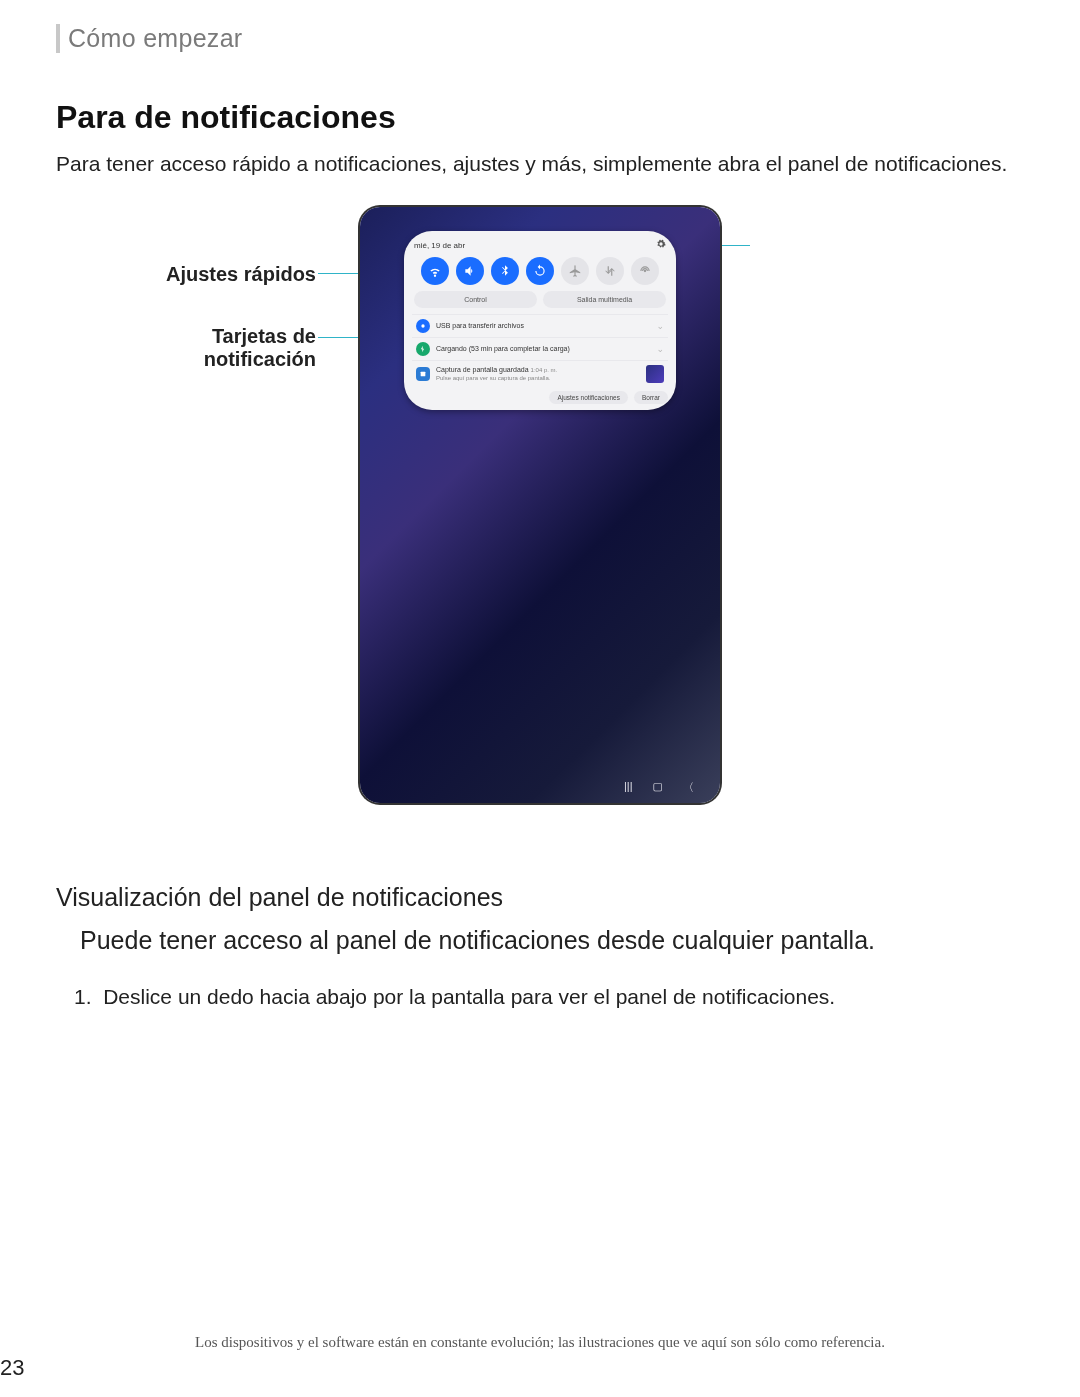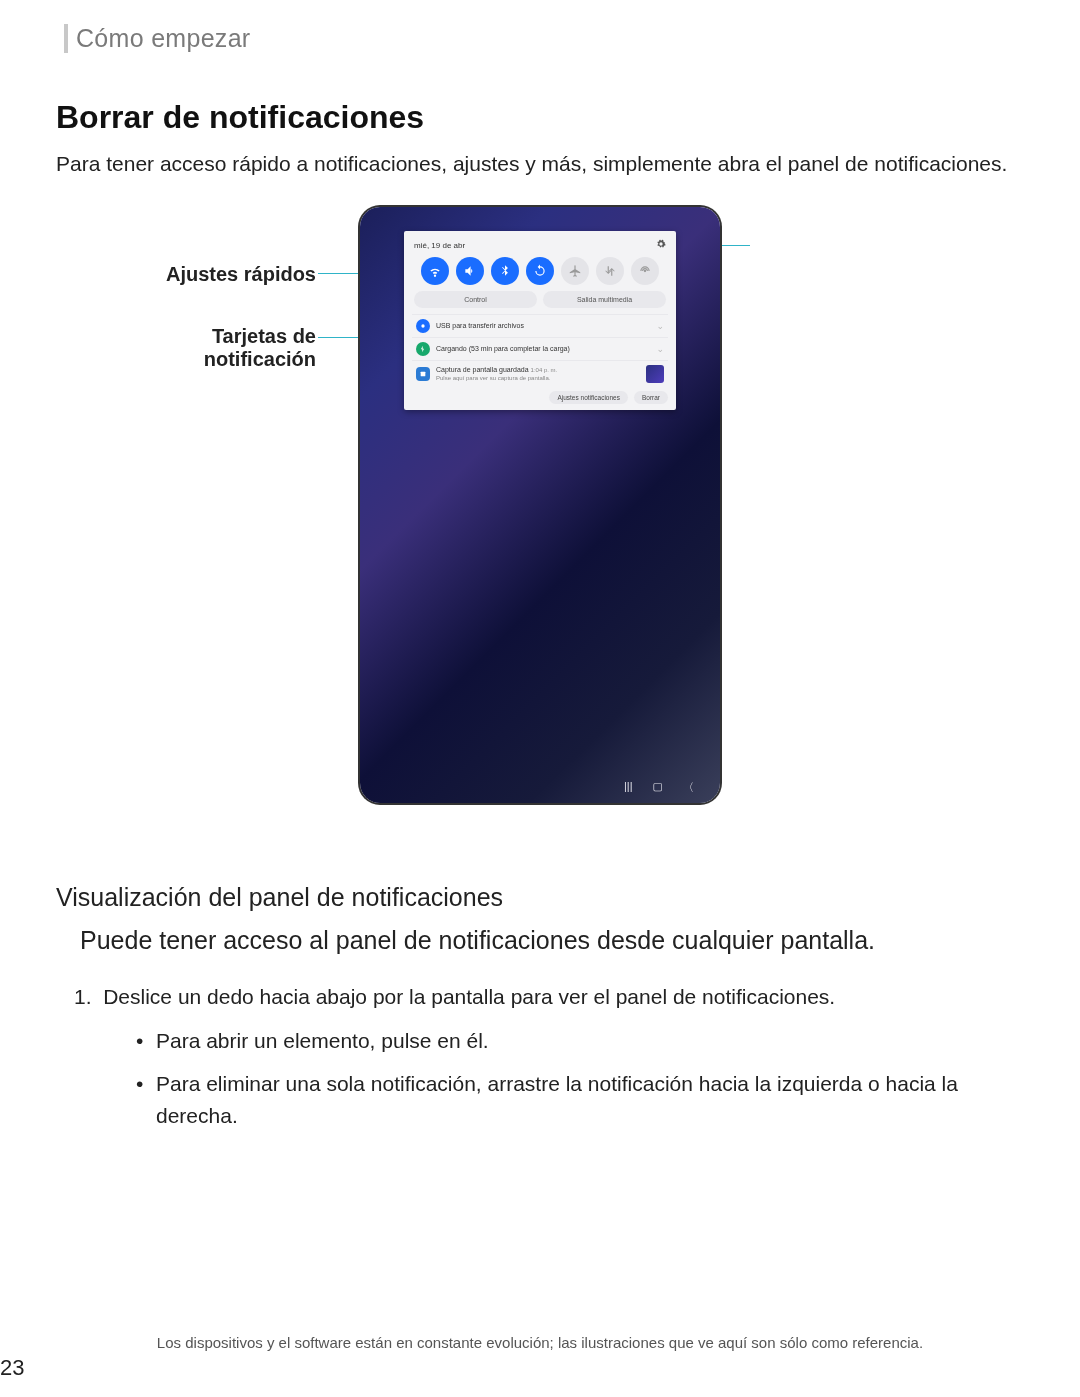--- a/index.html
+++ b/index.html
@@ -12,21 +12,20 @@
     position: relative;
     padding: 24px 56px 0 56px;
   }
   .breadcrumb {
     border-left: 4px solid #c8c8c8;
     padding-left: 8px;
     color: #7a7a7a;
     font-size: 25px;
     letter-spacing: 0.3px;
     margin-bottom: 46px;
-    margin-left: 8px;
   }
   h1 {
     font-size: 32px;
     font-weight: 600;
     color: #111;
     margin-bottom: 12px;
   }
   .intro {
     font-size: 21px;
     line-height: 1.48;
@@ -51,21 +50,21 @@
     background: linear-gradient(135deg, #1b1f5a 0%, #2b2f80 20%, #3a2f7a 38%, #0e1038 60%, #161a3a 80%, #3a3f5a 100%);
     box-shadow: 0 0 0 2px #333;
     overflow: hidden;
   }
   .panel {
     position: absolute;
     top: 24px;
     left: 44px;
     right: 44px;
     background: #f3f3f5;
-    border-radius: 2px;
+    border-radius: 28px;
     padding: 8px 8px 6px 8px;
     box-shadow: 0 2px 6px rgba(0,0,0,.35);
   }
   .panel-top {
     display: flex;
     justify-content: space-between;
     align-items: center;
     font-size: 8px;
     color: #333;
     padding: 0 2px 6px 2px;
@@ -154,34 +153,34 @@
   }
   ul.bullets > li::before {
     content:"•"; position:absolute; left:0; top:0;
   }
   .footnote {
     position:absolute;
     bottom:46px; left:0; right:0;
     text-align:center;
     font-size:15px;
     color:#555;
-    font-family: Liberation Sans, sans-serif;
+    font-family: Liberation Serif, serif;
   }
   .page-num {
     position:absolute;
     bottom:16px; left:0; right:0;
     font-size:22px;
   }
 </style>
 </head>
 <body>
 
 <div class="breadcrumb">Cómo empezar</div>
 
-<h1>Borrar de notificaciones</h1>
+<h1>Para de notificaciones</h1>
 <p class="intro">Para tener acceso rápido a notificaciones, ajustes y más, simplemente abra el panel de notificaciones.</p>
 
 <div class="figure-wrap">
 
   <div class="callout left" style="top:56px; left:0; width:260px;">Ajustes rápidos</div>
   <div class="line" style="top:66px; left:262px; width:95px;"></div>
 
   <div class="callout left" style="top:118px; left:0; width:260px;">
     <span>Tarjetas de</span><br>
     <span>notificación</span>
@@ -284,21 +283,17 @@
     </div>
   </div>
 </div>
 
 <h2>Visualización del panel de notificaciones</h2>
 <p class="body-p">Puede tener acceso al panel de notificaciones desde cualquier pantalla.</p>
 
 <ol class="steps">
   <li>
     <span>1.</span>&nbsp;&nbsp;<span>Deslice un dedo hacia abajo por la pantalla para ver el panel de notificaciones.</span>
-    <ul class="bullets">
-      <li>Para abrir un elemento, pulse en él.</li>
-      <li>Para eliminar una sola notificación, arrastre la notificación hacia la izquierda o hacia la derecha.</li>
-    </ul>
   </li>
 </ol>
 
 <div class="footnote">Los dispositivos y el software están en constante evolución; las ilustraciones que ve aquí son sólo como referencia.</div>
 <div class="page-num">23</div>
 
 </body></html>

